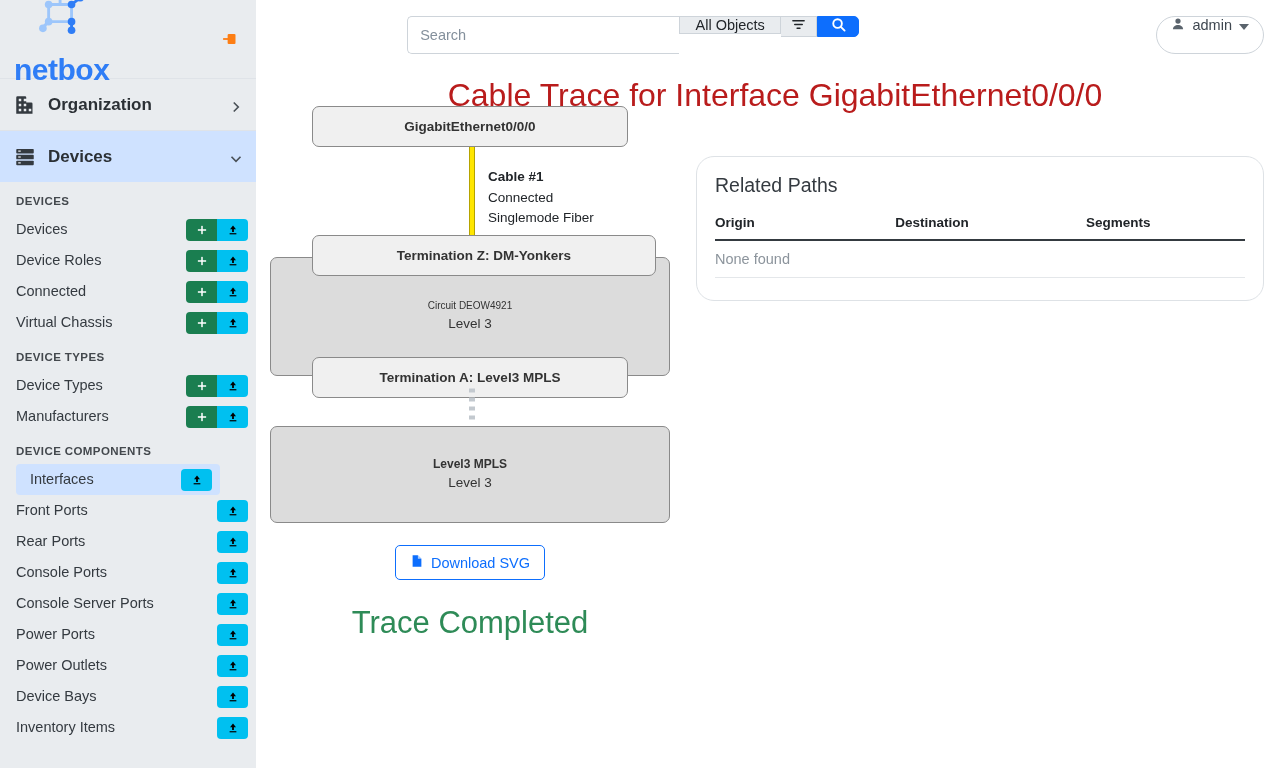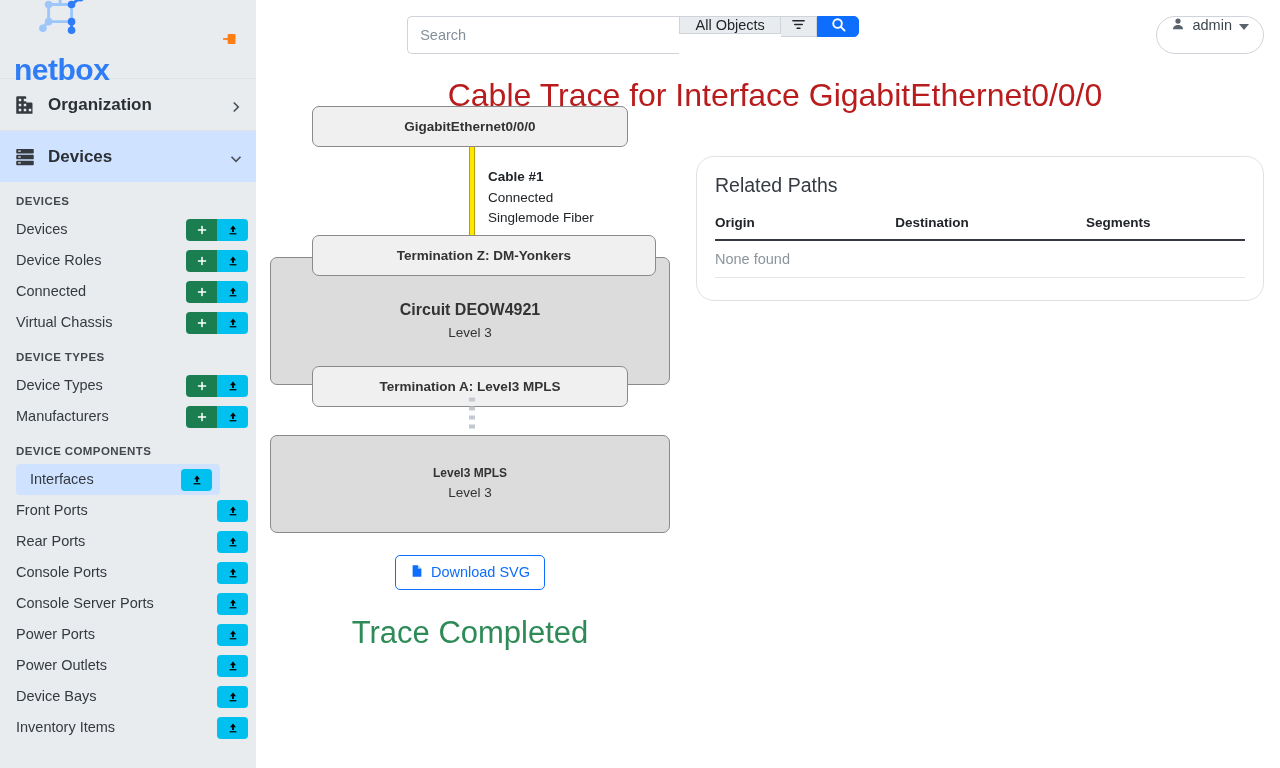--- a/index.html
+++ b/index.html
@@ -197,21 +197,21 @@
 
   .circuit-block { position: relative; }
   .node-circuit {
     background: #dcdcdc;
     border: 1px solid #8a8a8a;
     border-radius: 7px;
     text-align: center;
     padding: 40px 10px 40px 10px;
     color: #333;
   }
-  .node-circuit .c1 { font-size: 16px; font-weight: 700; line-height: 1.55; }
+  .node-circuit .c1 { font-size: 10px; font-weight: 400; line-height: 1.55; }
   .node-circuit .c2 { font-size: 13.5px; font-weight: 400; line-height: 1.55; }
   .term-top {
     position: absolute; top: -22px; left: 42px;
     width: 344px;
   }
   .term-bot {
     position: absolute; bottom: -22px; left: 42px;
     width: 316px;
   }
   .term-abs {

